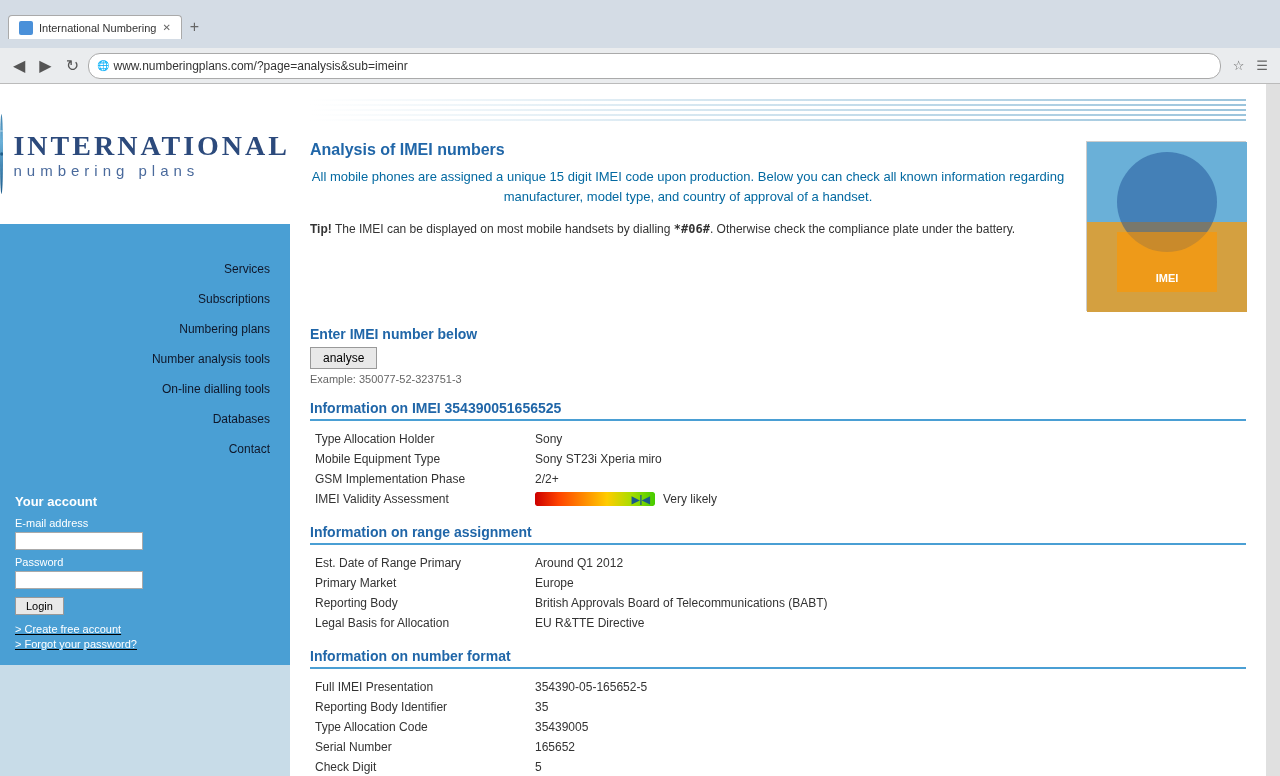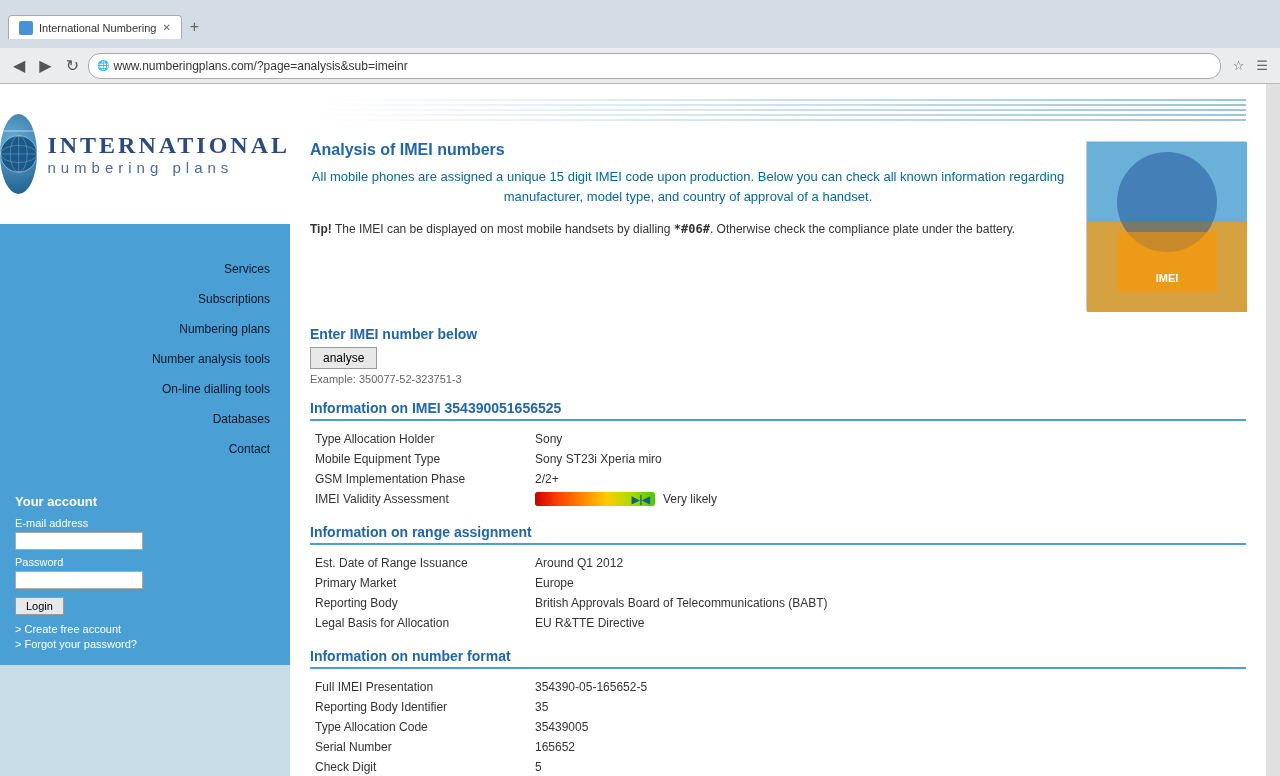--- a/index.html
+++ b/index.html
@@ -24,33 +24,33 @@
 
     
     .page-wrapper { display: flex; min-height: 710px; background: #c8dce8; }
 
     
     .sidebar { width: 290px; flex-shrink: 0; background: #c8dce8; position: relative; }
     .sidebar-logo { background: white; height: 140px; display: flex; align-items: center; justify-content: center; overflow: hidden; }
     .logo-globe { width: 80px; height: 80px; border-radius: 50%; background: radial-gradient(circle at 35% 35%, #6ab0d8, #1a5a8a); margin-right: 10px; position: relative; overflow: hidden; display: flex; align-items: center; justify-content: center; }
     .logo-globe::after { content: ''; position: absolute; top: 20%; left: 0; right: 0; height: 2px; background: rgba(255,255,255,0.3); }
     .logo-text { display: flex; flex-direction: column; }
-    .logo-text-main { font-size: 24px; font-weight: bold; letter-spacing: 3px; color: #2c4a7c; font-family: 'Times New Roman', serif; }
+    .logo-text-main { font-size: 28px; font-weight: bold; letter-spacing: 3px; color: #2c4a7c; font-family: 'Times New Roman', serif; }
     .logo-text-sub { font-size: 15px; letter-spacing: 5px; color: #4a6a9c; }
     .sidebar-blue-bg { background: #4a9fd4; min-height: 420px; padding-top: 10px; }
     .nav-menu { list-style: none; padding: 20px 0; }
     .nav-menu li { text-align: right; padding: 8px 20px; }
     .nav-menu li a { color: #0f172a; text-decoration: none; font-size: 12px; font-weight: normal; }
 
     .account-section { background: #4a9fd4; padding: 10px 15px 15px; }
     .account-title { font-size: 13px; font-weight: bold; color: white; margin-bottom: 8px; }
     .account-label { font-size: 11px; color: white; margin-bottom: 3px; }
     .account-input { width: 128px; height: 18px; border: 1px solid #aaa; font-size: 11px; padding: 1px 3px; display: block; margin-bottom: 6px; }
     .login-btn { background: #e8e8e8; border: 1px solid #999; font-size: 11px; padding: 2px 10px; cursor: pointer; margin-top: 2px; }
-    .account-links { margin-top: 8px; }
+    .account-links { margin-top: 8px; text-decoration: underline; }
     .account-link { display: block; color: white; font-size: 11px; text-decoration: none; margin-top: 3px; }
 
     
     .main-content { flex: 1; background: white; min-height: 700px; }
 
     .content-area { padding: 15px 20px; }
 
     
     .analysis-header { display: flex; gap: 20px; margin-bottom: 15px; }
     .analysis-text { flex: 1; }
@@ -231,21 +231,21 @@
             </tr>
           </tbody>
             </table>
         </div>
 
         <div class="info-section">
           <div class="info-title">Information on range assignment</div>
           <table class="info-table">
             <tbody>
                 <tr>
-              <td>Est. Date of Range Issuance</td>
+              <td>Est. Date of Range Primary</td>
               <td>Around Q1 2012</td>
             </tr>
             <tr>
               <td>Primary Market</td>
               <td>Europe</td>
             </tr>
             <tr>
               <td>Reporting Body</td>
               <td>British Approvals Board of Telecommunications (BABT)</td>
             </tr>

